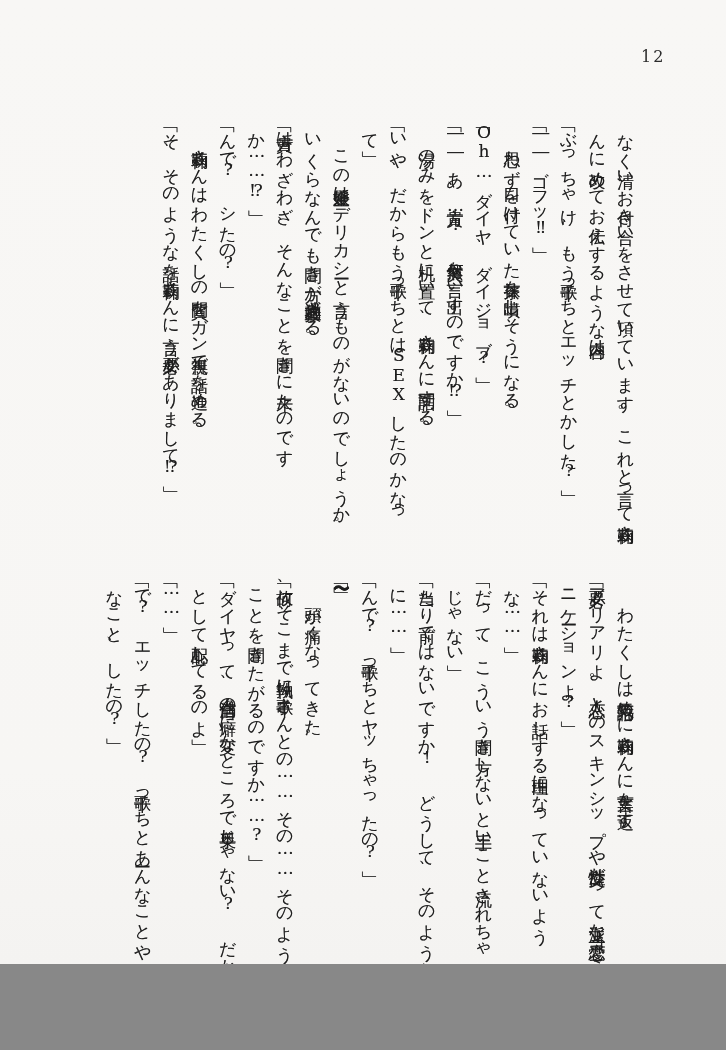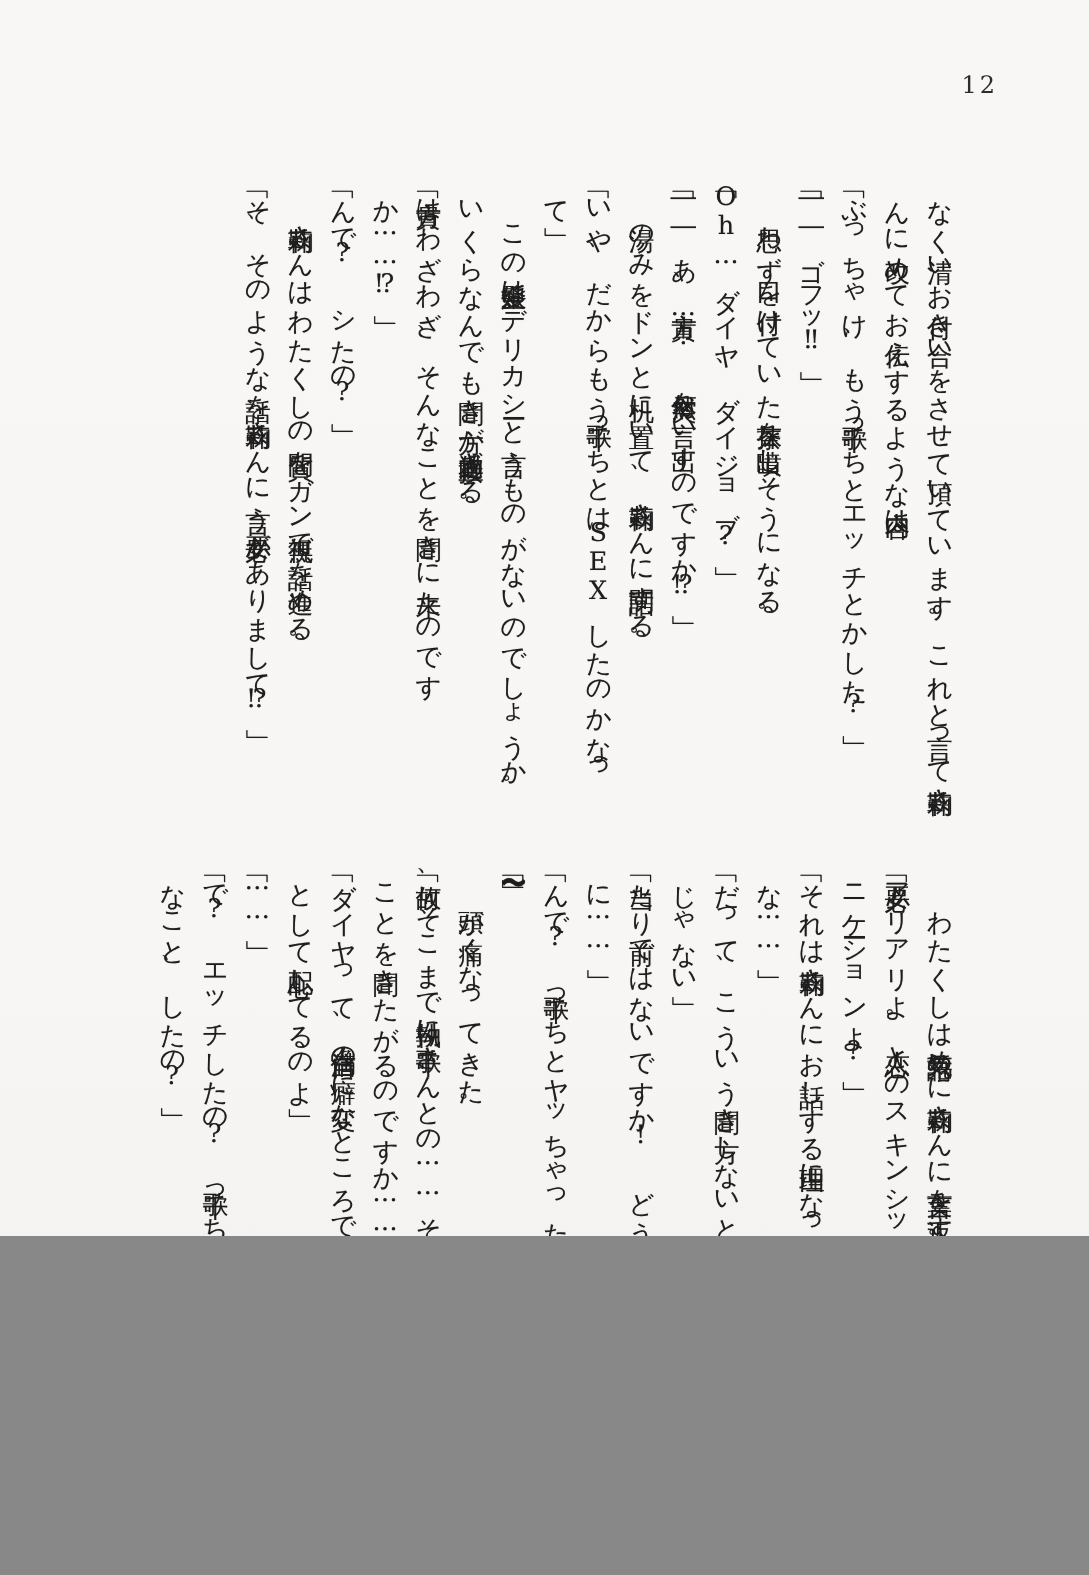--- a/index.html
+++ b/index.html
@@ -1,18 +1,18 @@
 <!DOCTYPE html>
 <html lang="ja"><head>
 <meta charset="utf-8">
 <style>
   html,body{margin:0;padding:0;background:#888;}
   .page{
     position:relative;
-    width:726px;height:824px;
+    width:726px;height:964px;
     background:#f7f6f4;
     background-image:linear-gradient(180deg,#f8f7f5 0%,#f7f6f4 80%,#f4f3f1 100%);
     overflow:hidden;
     font-family:"DejaVu Serif","Liberation Serif",serif;
     color:#1d1d1d;
   }
   .page-number{
     position:absolute;top:47px;left:641px;
     font-size:16px;letter-spacing:2px;color:#2c2c2c;
   }

